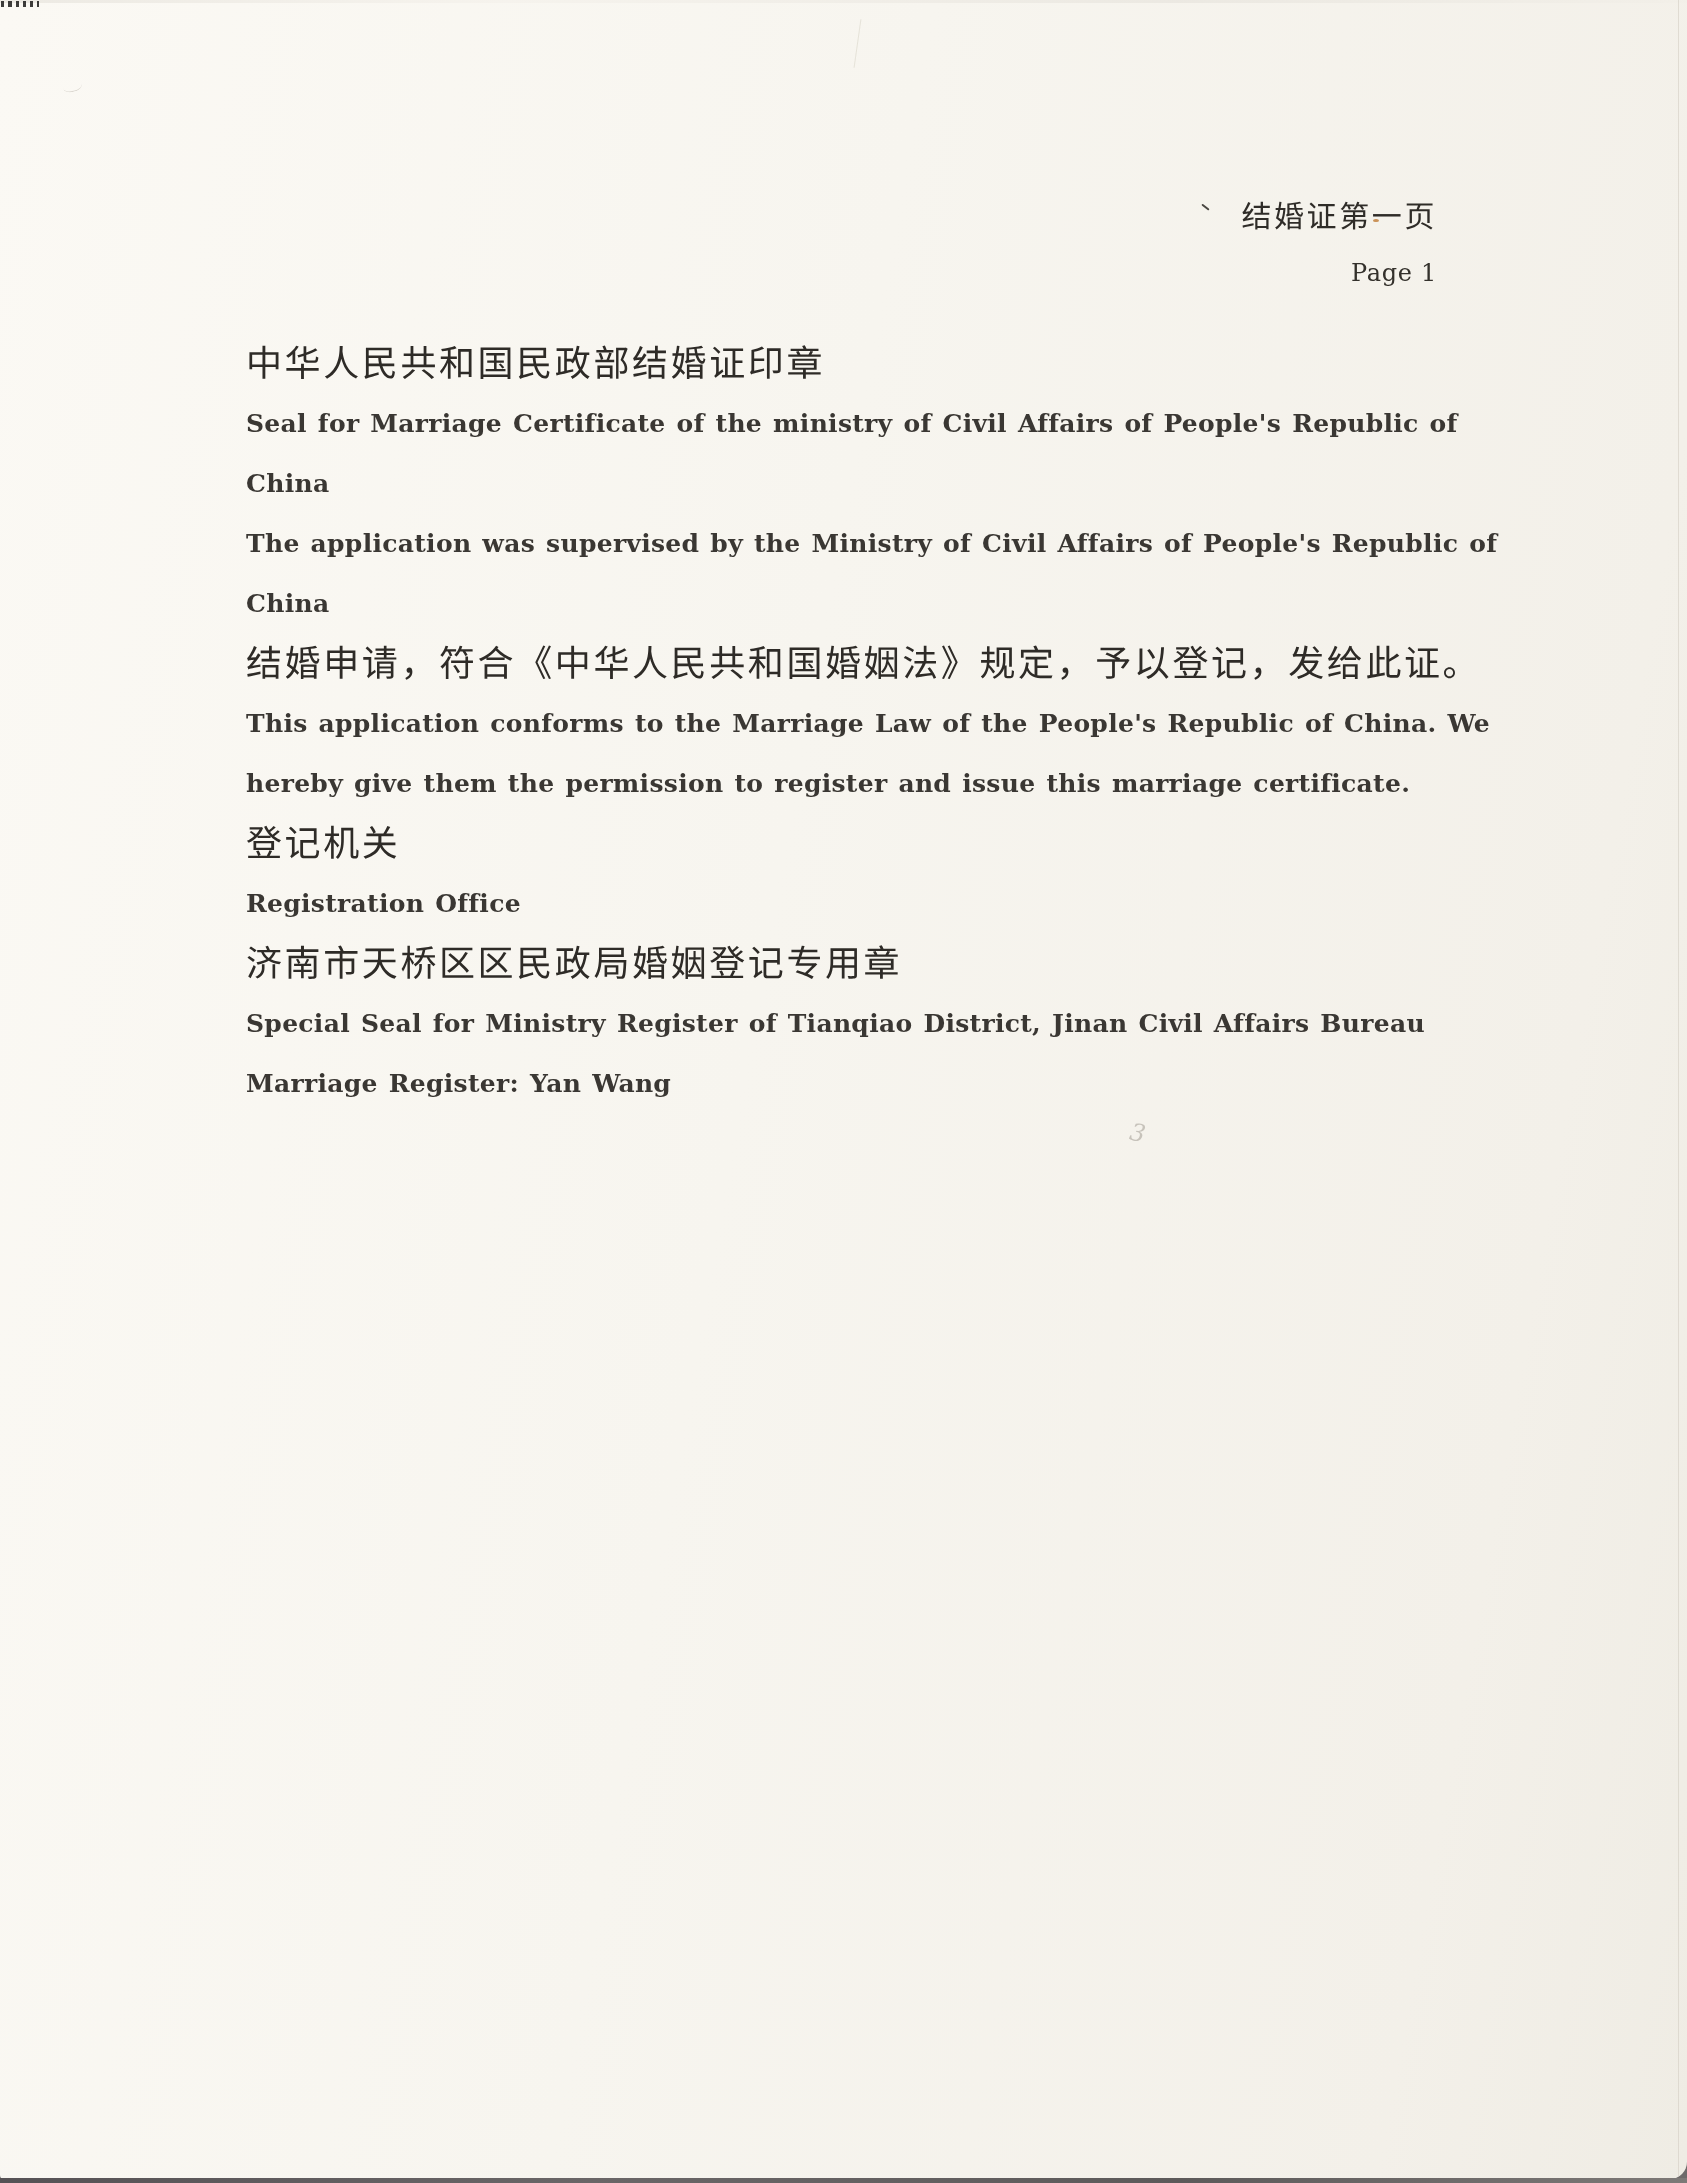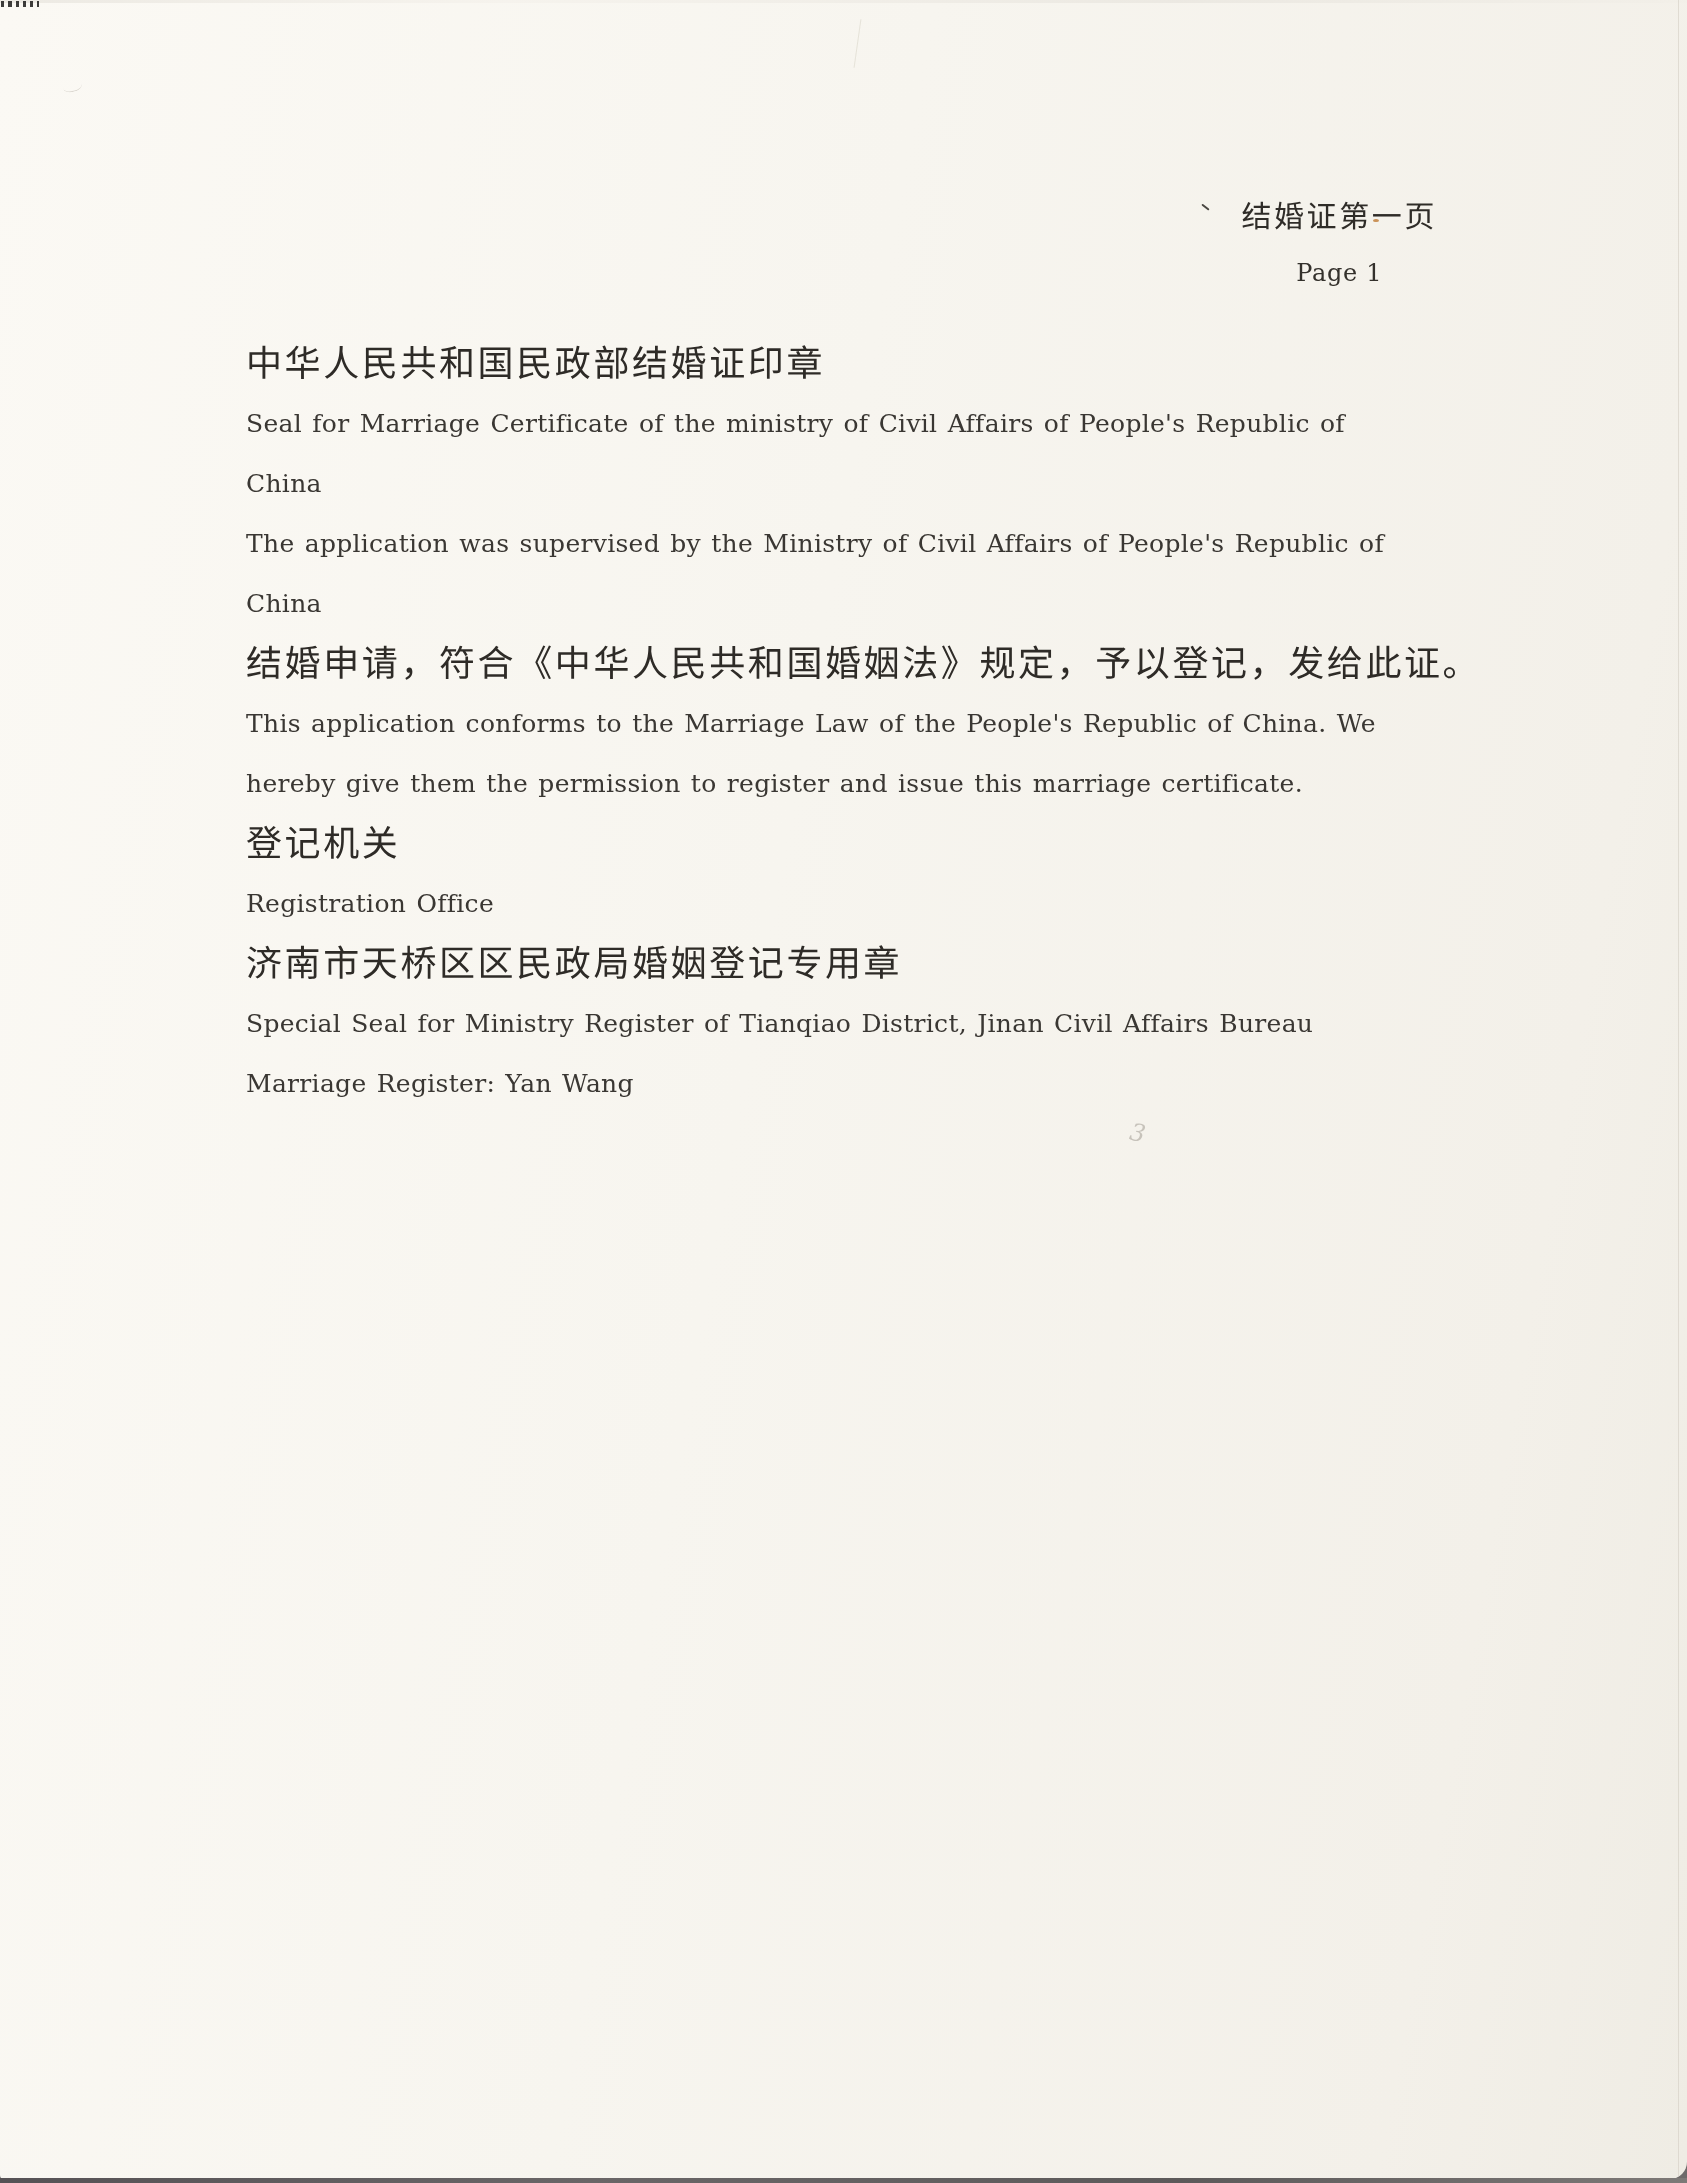--- a/index.html
+++ b/index.html
@@ -28,21 +28,21 @@
     position: absolute; top: 0; left: 0;
     width: 1687px; height: 2.6px;
     background: linear-gradient(90deg, #e9e6df, #f5f2ec 30%, #e9e6df 70%, #f2efe8);
     opacity: .8;
   }
 
   .header-block {
     position: absolute;
     top: 187px;
     right: 250px;
-    text-align: center;
+    text-align: right;
     white-space: nowrap;
     margin-left: 33px;
   }
   .header-zh {
     font-size: 30px;
     letter-spacing: 2.6px;
     line-height: 60px;
     color: #2f2c28;
   }
   .header-en {
@@ -66,20 +66,21 @@
   .line.zh {
     font-size: 36px;
     letter-spacing: 2.6px;
     color: #2e2b27;
   }
   .line.en {
     font-size: 25px;
     letter-spacing: 0.3px;
     word-spacing: 2px;
     color: #3a3733;
+    font-weight: bold;
   }
 
   
   .noise-topleft {
     position: absolute; top: 0.7px; left: 1.3px;
     width: 38px; height: 6px;
     background: repeating-linear-gradient(90deg, #1c1b1a 0 3.3px, transparent 3.3px 7.3px);
     opacity: .85;
   }
   .crease-top {

